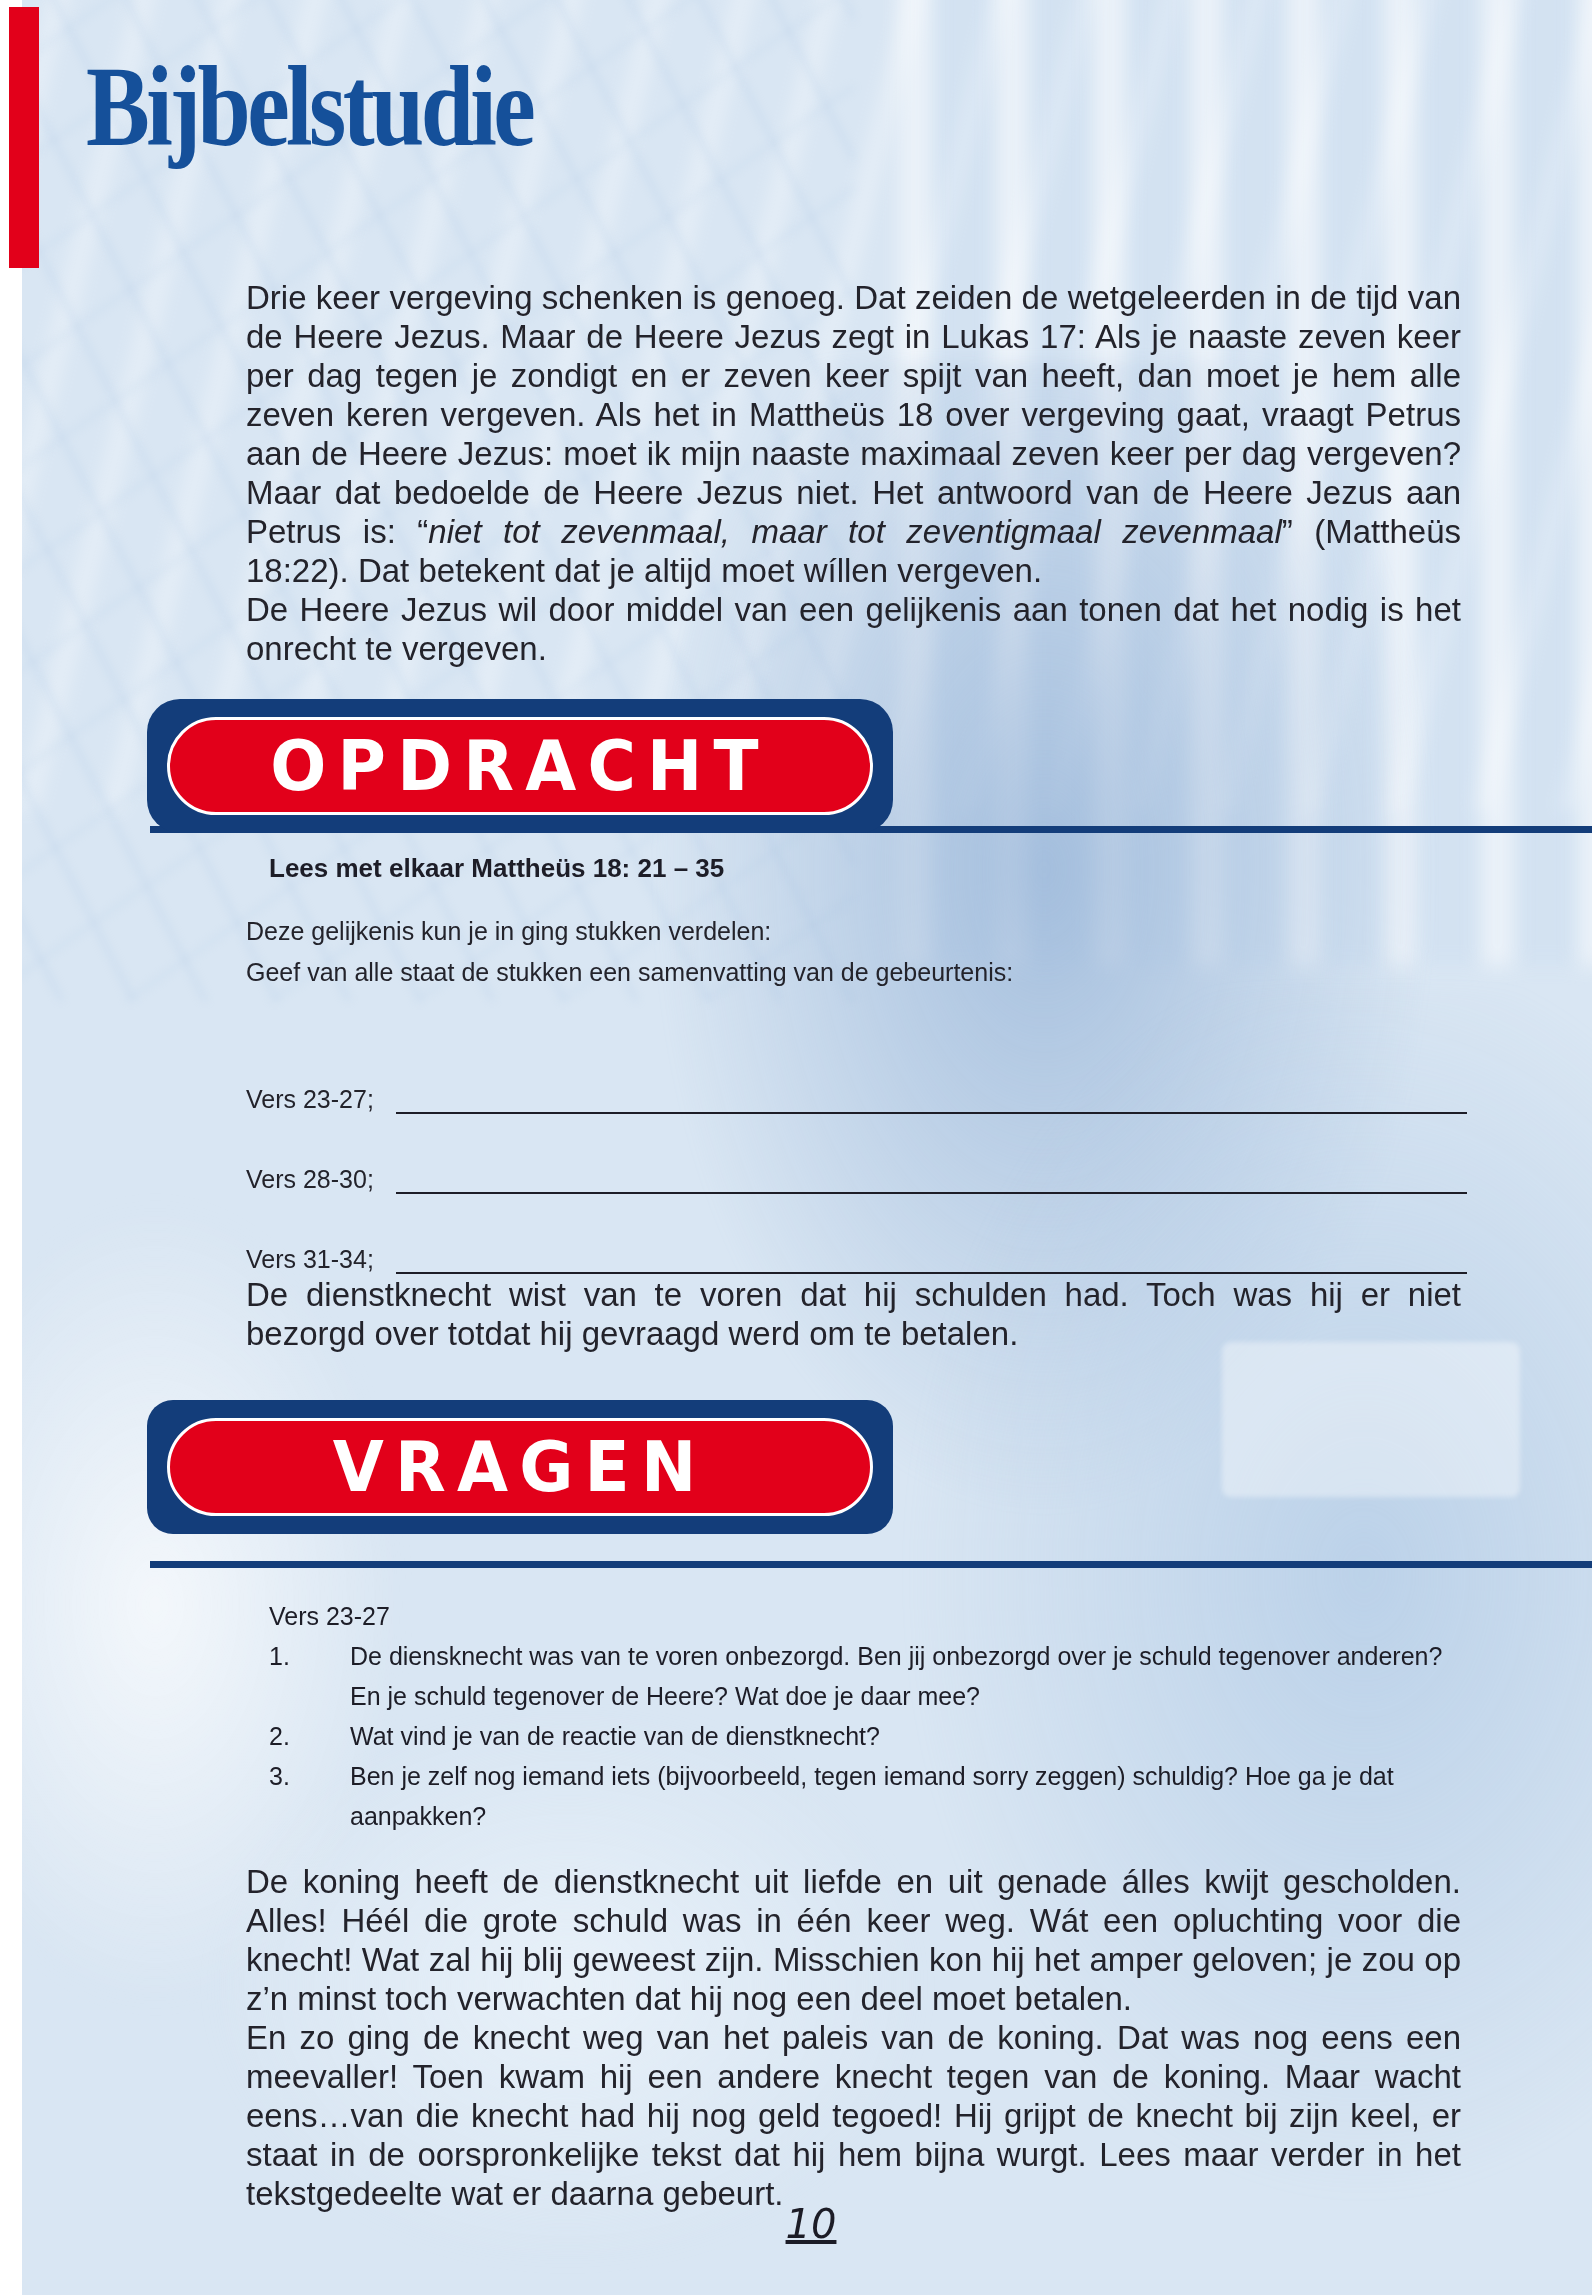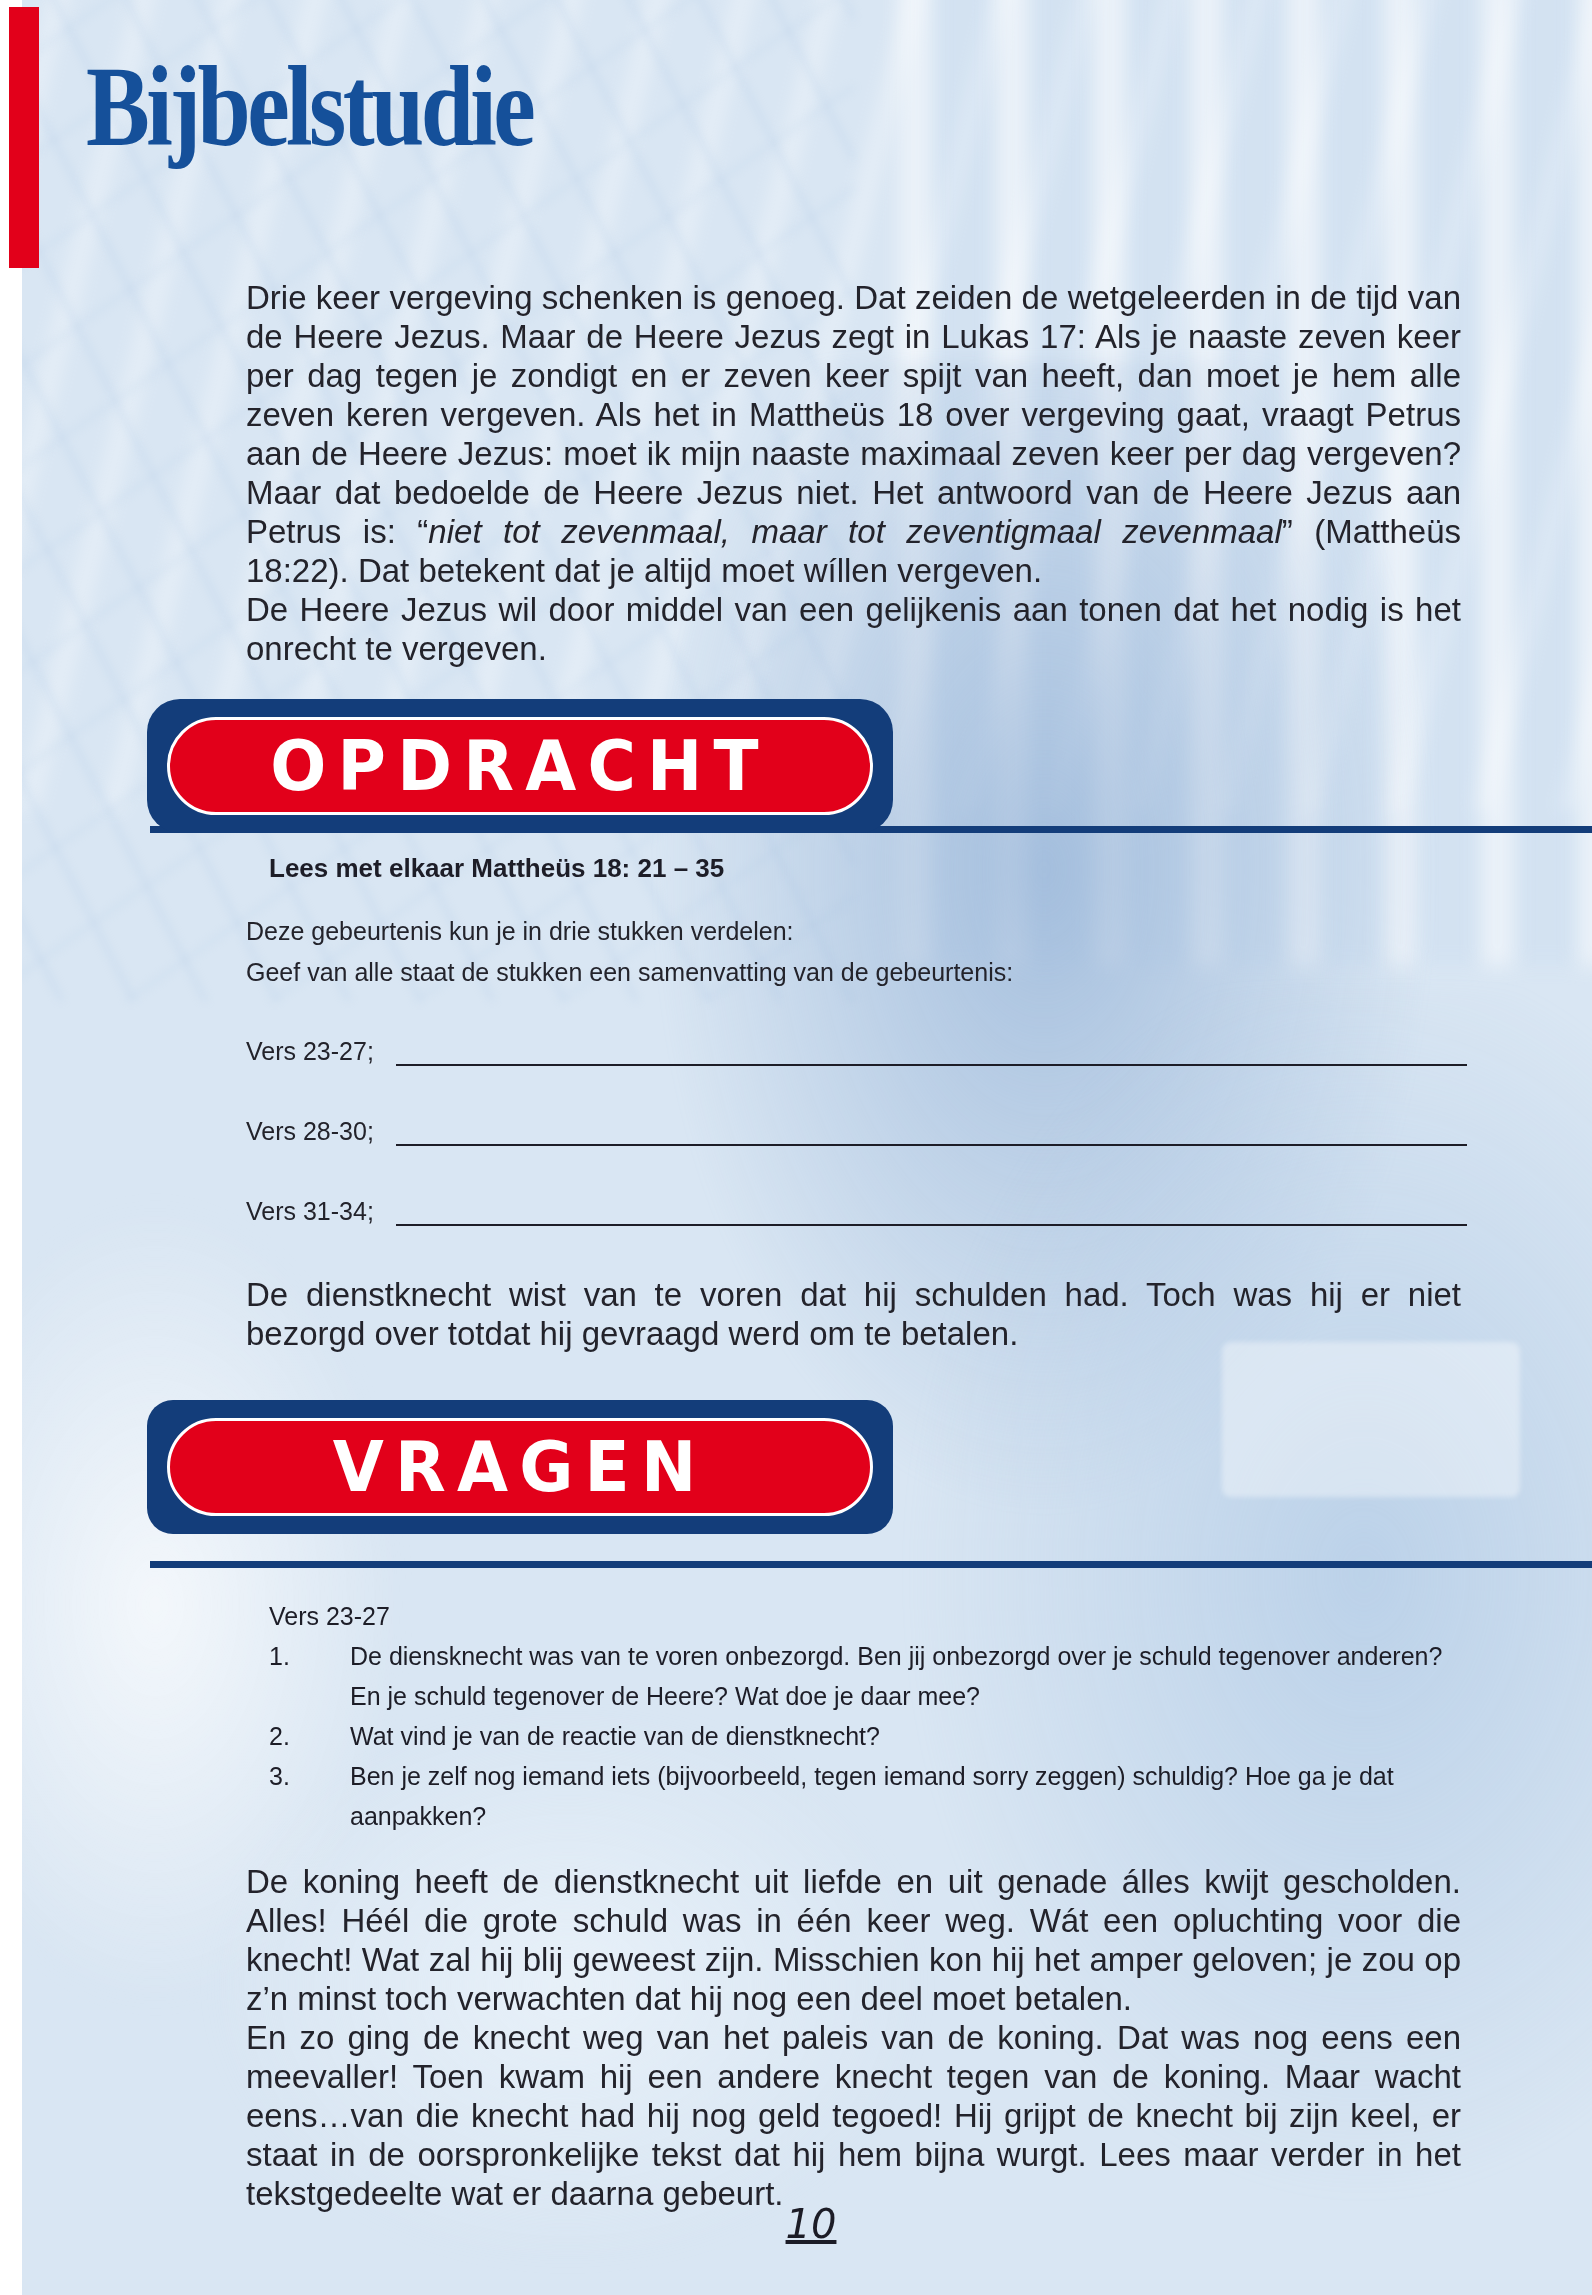--- a/index.html
+++ b/index.html
@@ -54,21 +54,21 @@
   .badge-opdracht{top:699px;}
   .badge-vragen{top:1400px;border-radius:26px;}
   .pill{position:absolute;left:20px;right:20px;top:18px;bottom:18px;background:#e2001a;
       border:3.5px solid #ffffff;border-radius:52px;display:flex;align-items:center;justify-content:center;}
   .pill span{color:#ffffff;font-weight:700;font-size:66px;letter-spacing:11.2px;
       font-family:"DejaVu Sans","Liberation Sans",sans-serif;transform:scaleY(1.04);}
 
   .read{position:absolute;left:269px;top:853px;font-weight:700;font-size:26px;color:#1d1d27;}
   .split{position:absolute;left:246px;top:911px;font-size:25px;line-height:41px;}
 
-  .blanks{position:absolute;left:246px;top:1028px;width:1221px;}
+  .blanks{position:absolute;left:246px;top:1076px;width:1221px;}
   .blank-row{display:flex;align-items:flex-end;height:38px;margin-bottom:42px;}
   .blank-label{font-size:25px;white-space:nowrap;}
   .fill-line{flex:1;margin-left:22.4px;border-bottom:2.6px solid #1d1d27;height:31px;}
 
   .note{position:absolute;left:246px;top:1275px;width:1215px;}
 
   .vragen-content{position:absolute;left:269px;top:1596px;width:1210px;
       font-size:25px;line-height:40px;font-weight:400;color:#1d1d27;}
   .v-header{margin:0 0 0 0;}
   .q-row{display:flex;}
@@ -108,21 +108,21 @@
   <div class="rule rule-opdracht"></div>
   <div class="badge badge-opdracht">
     <div class="pill">
       <span>OPDRACHT</span>
     </div>
   </div>
 
   <div class="read">Lees met elkaar Mattheüs 18: 21 – 35</div>
 
   <div class="split bodytxt">
-    <p>Deze gebeurtenis kun je in drie stukken verdelen:</p>
+    <p>Deze gelijkenis kun je in ging stukken verdelen:</p>
     <p>Geef van alle staat de stukken een samenvatting van de gebeurtenis:</p>
   </div>
 
   <div class="blanks">
     <div class="blank-row">
       <span class="blank-label">Vers 23-27;</span>
       <span class="fill-line"></span>
     </div>
     <div class="blank-row">
       <span class="blank-label">Vers 28-30;</span>

